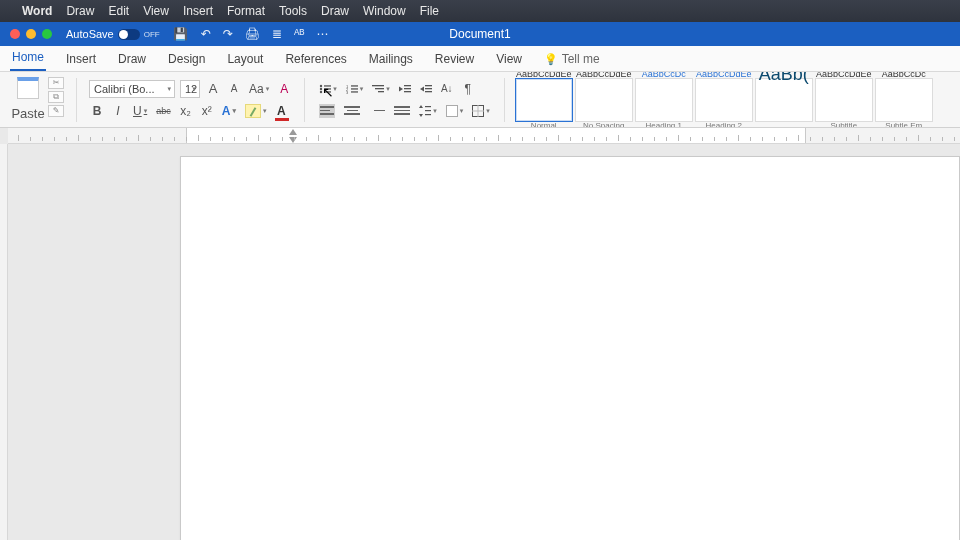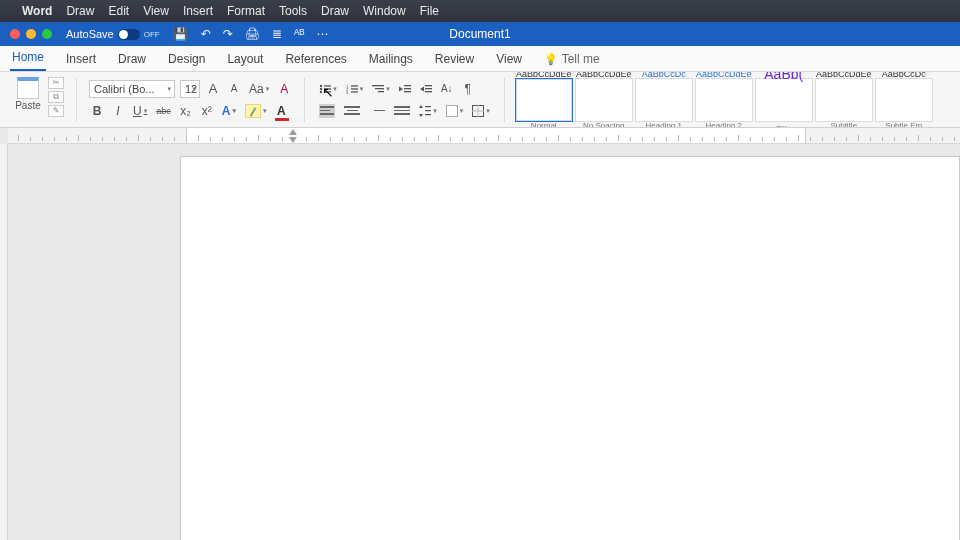--- a/index.html
+++ b/index.html
@@ -32,38 +32,38 @@
 
   
   .ribbon { height: 56px; background:#f6f6f6; border-bottom:1px solid #d1d1d1; display:flex; align-items:center; padding:2px 6px; gap:6px; overflow:hidden;}
   .group { display:flex; flex-direction:column; justify-content:center; gap:4px; padding:2px 6px; height:50px; position:relative;}
   .sep { width:1px; height:44px; background:#dcdcdc; }
   .row { display:flex; align-items:center; gap:5px; }
   .btn { min-width:16px; height:18px; display:flex; align-items:center; justify-content:center; font-size:12px; color:#555; padding:0 2px; border-radius:2px; }
   .dd::after { content:"▾"; font-size:7px; margin-left:2px; color:#777;}
   .combo { height:18px; border:1px solid #c8c8c8; background:#fff; font-size:11px; padding:0 14px 0 4px; display:flex; align-items:center; position:relative; color:#444;}
   .combo::after { content:"▾"; position:absolute; right:3px; font-size:7px; color:#777;}
-  .paste-block { display:flex; flex-direction:column; align-items:center; gap:1px; font-size:10px; color:#555; width:32px;}
+  .paste-block { display:flex; flex-direction:column; align-items:center; gap:7px; font-size:13px; color:#555; width:32px;}
   .paste-block .ic { width:22px; height:22px; border:1px solid #ccc; border-top:4px solid #6aa0e8; background:#fff;}
   .small-stack { display:flex; flex-direction:column; gap:2px;}
   .small-stack .s { width:16px; height:12px; border:1px solid #ccc; background:#fcfcfc; font-size:8px; display:flex; align-items:center; justify-content:center; color:#888;}
 
   .align-box { width:16px; height:14px; display:flex; flex-direction:column; gap:2px; justify-content:center;}
   .align-box i { display:block; height:1.5px; background:#666;}
   .acenter i:nth-child(2){width:70%;margin:0 auto;} .aright i{margin-left:auto;} .aright i:nth-child(2){width:70%;}
   .aleft i:nth-child(2){width:70%;} .ajust i{width:100%;}
   .fill-btn { width:16px; height:14px; background:#dfdfdf; border:1px solid #bbb;}
 
   
   .styles { display:flex; gap:2px; margin-left:4px;}
   .style-box { width:58px; height:44px; border:1px solid #dcdcdc; background:#fff; display:flex; flex-direction:column; align-items:center; justify-content:center; font-size:8px; color:#666; padding:2px; text-align:center;}
   .style-box.sel { border:1.5px solid #2a72d4; box-shadow:0 0 0 1px rgba(42,114,212,.25) inset;}
   .style-box .sample { font-size:9px; color:#333; margin-bottom:2px;}
   .style-box .sample.blue { color:#2a72d4;}
-  .style-box .sample.big { font-size:14px; font-weight:300; color:#6d28d9;}
+  .style-box .sample.big { font-size:18px; font-weight:300; color:#0c4a6e;}
   .style-box .lbl { font-size:8px; color:#777;margin-top:40px;}
 
   
   .workspace { background:#e9e9e9; height:calc(540px - 22px - 24px - 26px - 56px); position:relative; overflow:hidden;}
   .hruler { height:16px; background:#f3f3f3; border-bottom:1px solid #d7d7d7; position:relative; margin-left:8px;}
   .hruler .active { position:absolute; top:0; height:100%; background:#fff; border-left:1px solid #c9c9c9; border-right:1px solid #c9c9c9;}
   .tick { position:absolute; top:9px; width:1px; height:4px; background:#b8b8b8;}
   .vruler { position:absolute; left:0; top:16px; width:8px; bottom:0; background:#f3f3f3; border-right:1px solid #d7d7d7;}
   .page { position:absolute; top:28px; left:180px; width:780px; height:900px; background:#fff; border:1px solid #c9c9c9; box-shadow:0 1px 2px rgba(0,0,0,.06);}
   .indent-marker { position:absolute; top:1px; width:0; height:0; border-left:4px solid transparent; border-right:4px solid transparent; border-bottom:6px solid #9a9a9a;}

